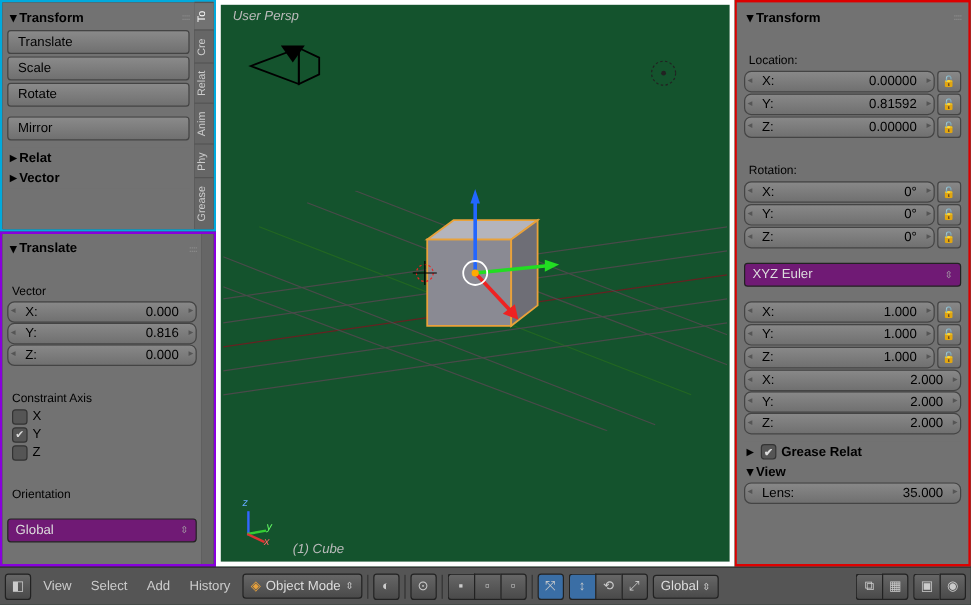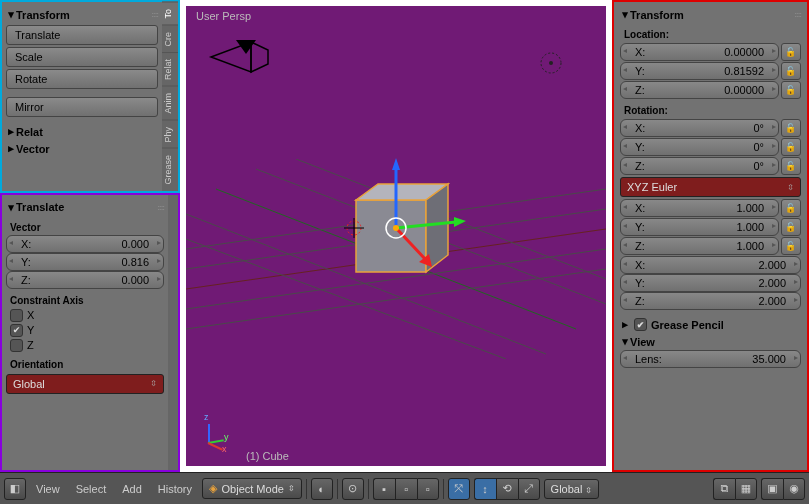--- a/index.html
+++ b/index.html
@@ -1,51 +1,51 @@
 <!DOCTYPE html>
 <html><head>
 <meta charset="utf-8">
 <style>
 * { box-sizing: border-box; margin: 0; padding: 0; font-family: Arial, sans-serif; font-size: 11px; }
 body { background: #393939; color: #ddd; width: 809px; height: 504px; overflow: hidden; }
 .main { display: flex; height: 472px; }
 .left-col { width: 180px; display: flex; flex-direction: column; }
 .right-col { width: 197px; border: 2px solid #d00; }
-.viewport { flex: 1; border: 6px solid #ffffff; background: #701a75; position: relative; }
+.viewport { flex: 1; border: 4px solid #ffffff; background: #14532d; position: relative; font-style: italic; }
 .footer { height: 32px; background: #555; display: flex; align-items: center; padding: 0 4px; gap: 4px; border-top: 1px solid #222; }
 
 .panel { background: #727272; padding: 4px 6px; }
 .panel-top { border: 2px solid #0ad; flex: 0 0 auto; display: flex; }
 .panel-bottom { border: 2px solid #80d; flex: 1; display: flex; }
 .panel-content { flex: 1; padding: 4px; }
 .vtabs { width: 16px; display: flex; flex-direction: column; background: #666; }
 .vtab { writing-mode: vertical-rl; transform: rotate(180deg); padding: 6px 1px; font-size: 9px; color: #ccc; border-bottom: 1px solid #555; cursor: pointer; }
 .vtab.active { background: #727272; color: #fff; }
 
 .hdr { display: flex; align-items: center; background: #727272; padding: 2px 0; color: #000; font-weight: bold; cursor: pointer; }
 .hdr .tri { width: 10px; text-align: center; }
 .grip { margin-left: auto; color: #888; font-size: 8px; letter-spacing: -1px; }
 
 .btn { background: linear-gradient(#8a8a8a,#707070); border: 1px solid #444; border-radius: 3px; padding: 3px 8px; margin: 2px 0; color: #000; cursor: pointer; display: block; width: 100%; text-align: left; }
 
-.sub { padding: 2px 4px; color: #000; font-size: 10px; margin-top: 4px; font-weight: bold; }
+.sub { padding: 2px 4px; color: #000; font-size: 10px; margin-top: 20px; }
 
 .numrow { display: flex; align-items: center; gap: 2px; margin: 1px 0; }
 .numfield { flex: 1; background: linear-gradient(#888,#707070); border: 1px solid #444; border-radius: 6px; padding: 2px 6px; display: flex; justify-content: space-between; color: #000; cursor: ew-resize; position: relative; }
 .numfield::before { content: "◂"; position: absolute; left: 2px; color: #555; font-size: 8px; }
 .numfield::after { content: "▸"; position: absolute; right: 2px; color: #555; font-size: 8px; }
 .numfield .lbl { margin-left: 8px; }
 .numfield .val { margin-right: 8px; }
 .lockbtn { width: 20px; height: 18px; background: linear-gradient(#888,#707070); border: 1px solid #444; border-radius: 3px; display: flex; align-items: center; justify-content: center; cursor: pointer; font-size: 9px; color: #333; }
 
 .chk { display: flex; align-items: center; gap: 4px; padding: 1px 4px; color: #000; }
 .chkbox { width: 13px; height: 13px; background: #555; border: 1px solid #333; border-radius: 3px; display: flex; align-items: center; justify-content: center; font-size: 9px; color: #ddd; cursor: pointer; }
 .chkbox.on::after { content: "✔"; }
 
-.dropdown { background: #7f1d1d; border: 1px solid #222; border-radius: 3px; padding: 3px 6px; color: #ddd; display: flex; justify-content: space-between; align-items: center; cursor: pointer; margin: 2px 0; }
+.dropdown { background: #701a75; border: 1px solid #222; border-radius: 3px; padding: 3px 6px; color: #ddd; display: flex; justify-content: space-between; align-items: center; cursor: pointer; margin: 12px 0; }
 .dropdown .arr { font-size: 8px; color: #aaa; }
 
 .viewport-label { position: absolute; top: 4px; left: 10px; color: #bbb; font-size: 11px; }
 .viewport-objname { position: absolute; bottom: 4px; left: 60px; color: #bbb; font-size: 11px; }
 
 .axis-widget { position: absolute; bottom: 10px; left: 10px; width: 40px; height: 40px; }
 .axis-widget .z { position: absolute; left: 12px; bottom: 12px; width: 2px; height: 20px; background: #36f; }
 .axis-widget .zl { position: absolute; left: 8px; top: -4px; color: #6af; font-size: 9px; }
 .axis-widget .x { position: absolute; left: 12px; bottom: 12px; width: 16px; height: 2px; background: #d33; transform: rotate(25deg); transform-origin: left; }
 .axis-widget .xl { position: absolute; left: 26px; bottom: 2px; color: #f66; font-size: 9px; }
@@ -295,21 +295,21 @@
         <span class="val">2.000</span>
       </div>
     <div class="numfield">
         <span class="lbl">Z:</span>
         <span class="val">2.000</span>
       </div>
 
     <div class="hdr" style="margin-top:6px">
       <span class="tri">▸</span>
       <div class="chkbox on" style="margin:0 4px"></div>
-      <span>Grease Pencil</span>
+      <span>Grease Relat</span>
     </div>
     <div class="hdr">
       <span class="tri">▾</span>
       <span>View</span>
     </div>
     <div class="numfield">
         <span class="lbl">Lens:</span>
         <span class="val">35.000</span>
       </div>
   </div>

